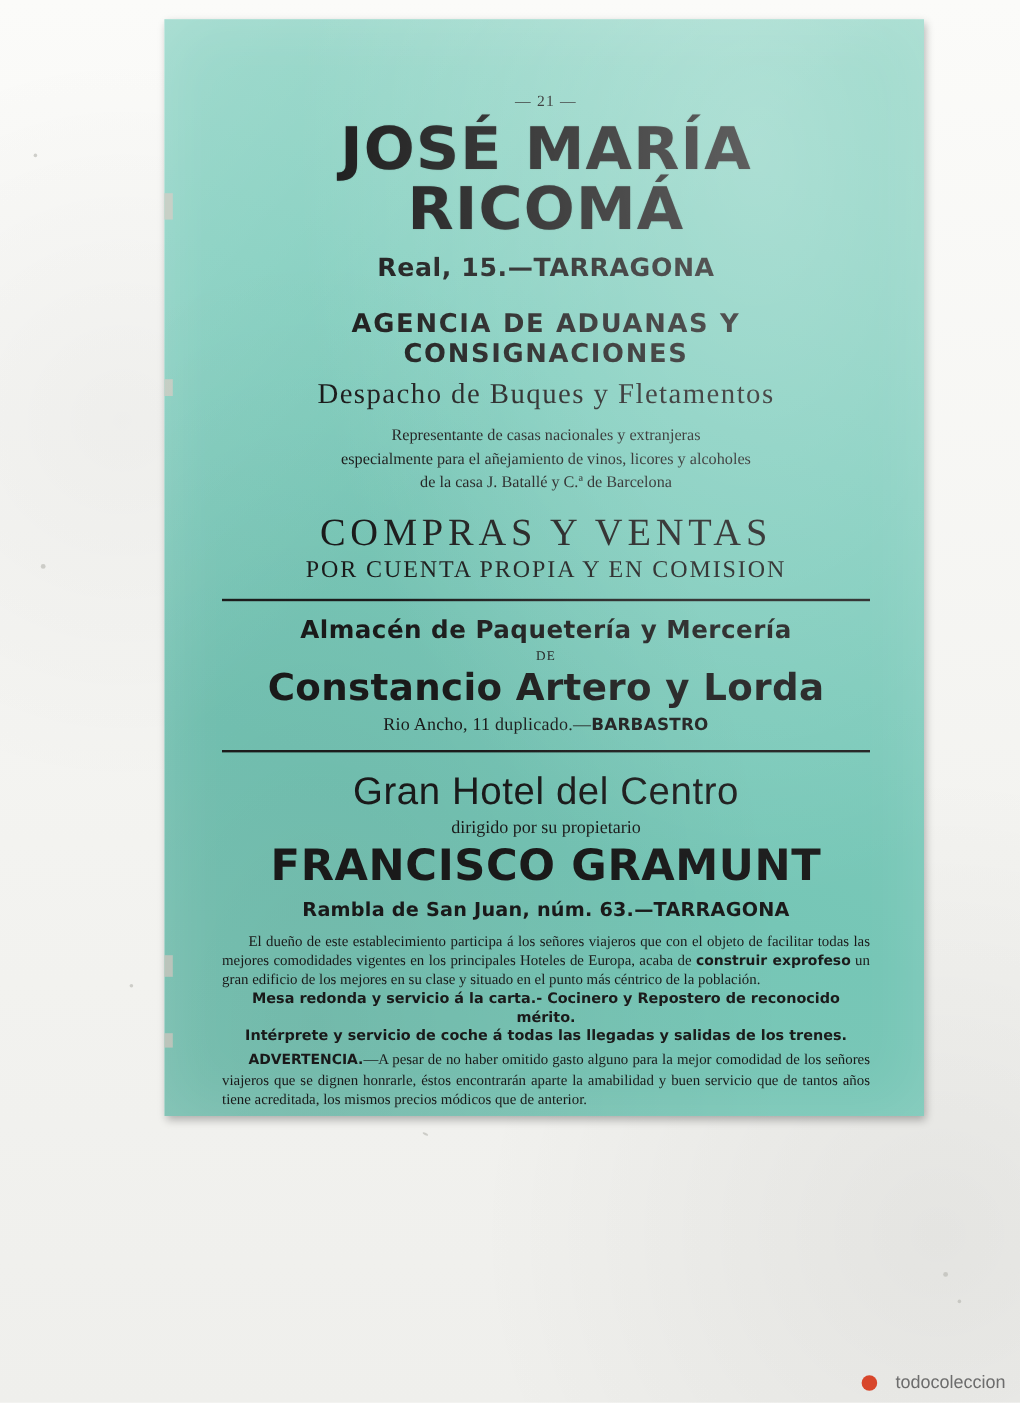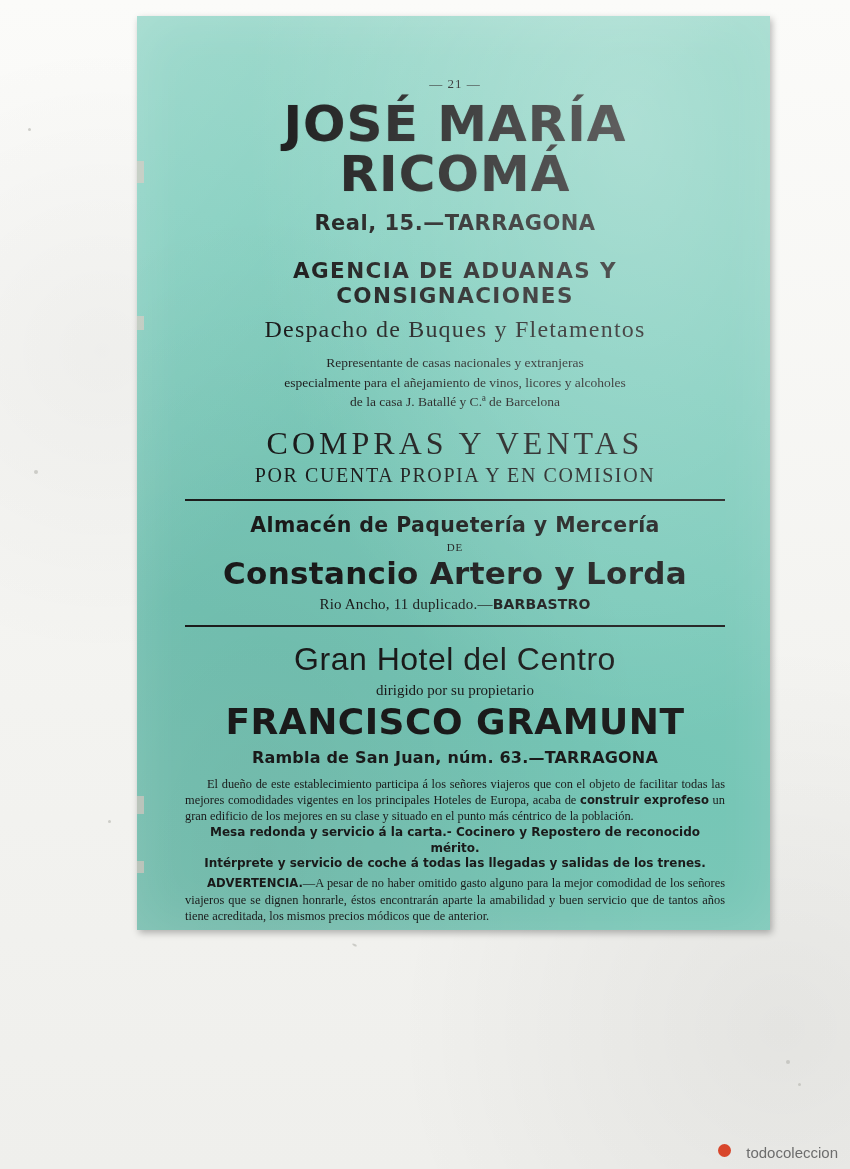--- a/index.html
+++ b/index.html
@@ -215,21 +215,21 @@
     margin-top: 2px;
   }
   .indent { text-indent: 22px; }
 
   
   #watermark {
     position: absolute;
     right: 12px;
     bottom: 8px;
     display: flex;
-    align-items: flex-start;
+    align-items: center;
     gap: 15px;
     font-family: "Liberation Sans", sans-serif;
     font-size: 15px;
     color: #6d6d6d;
   }
   #watermark .wm-dot {
     width: 13px;
     height: 13px;
     border-radius: 50%;
     background: #d8462b;

